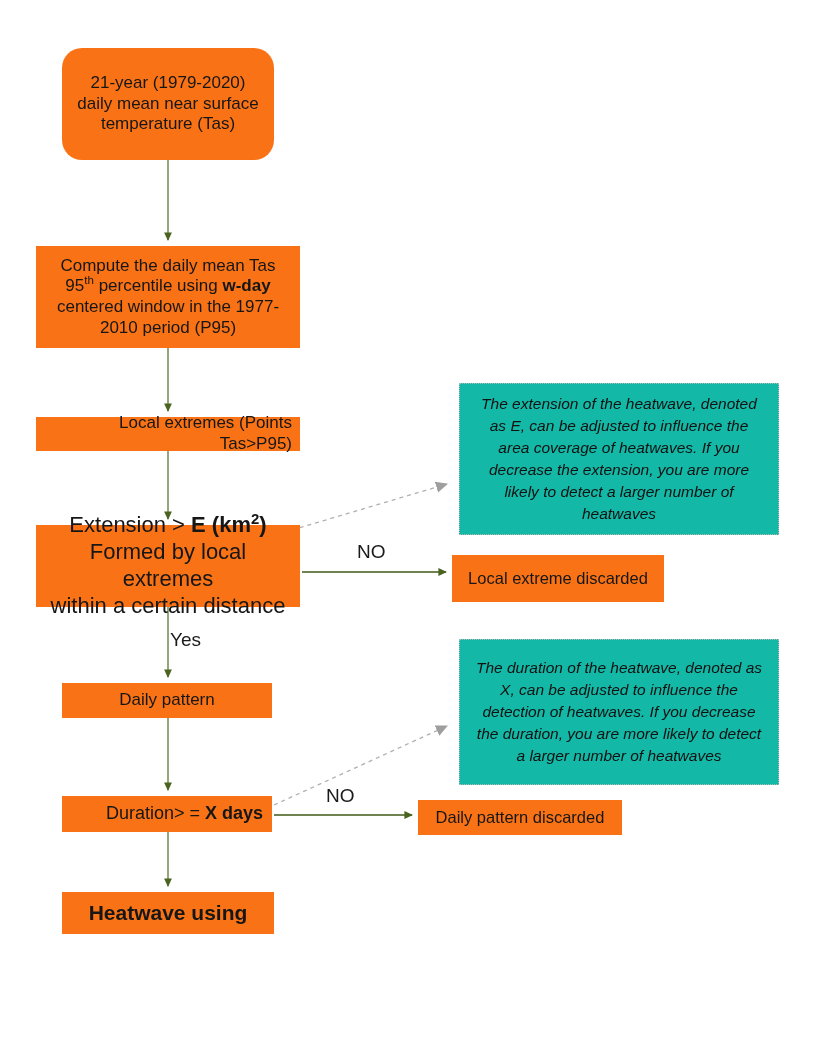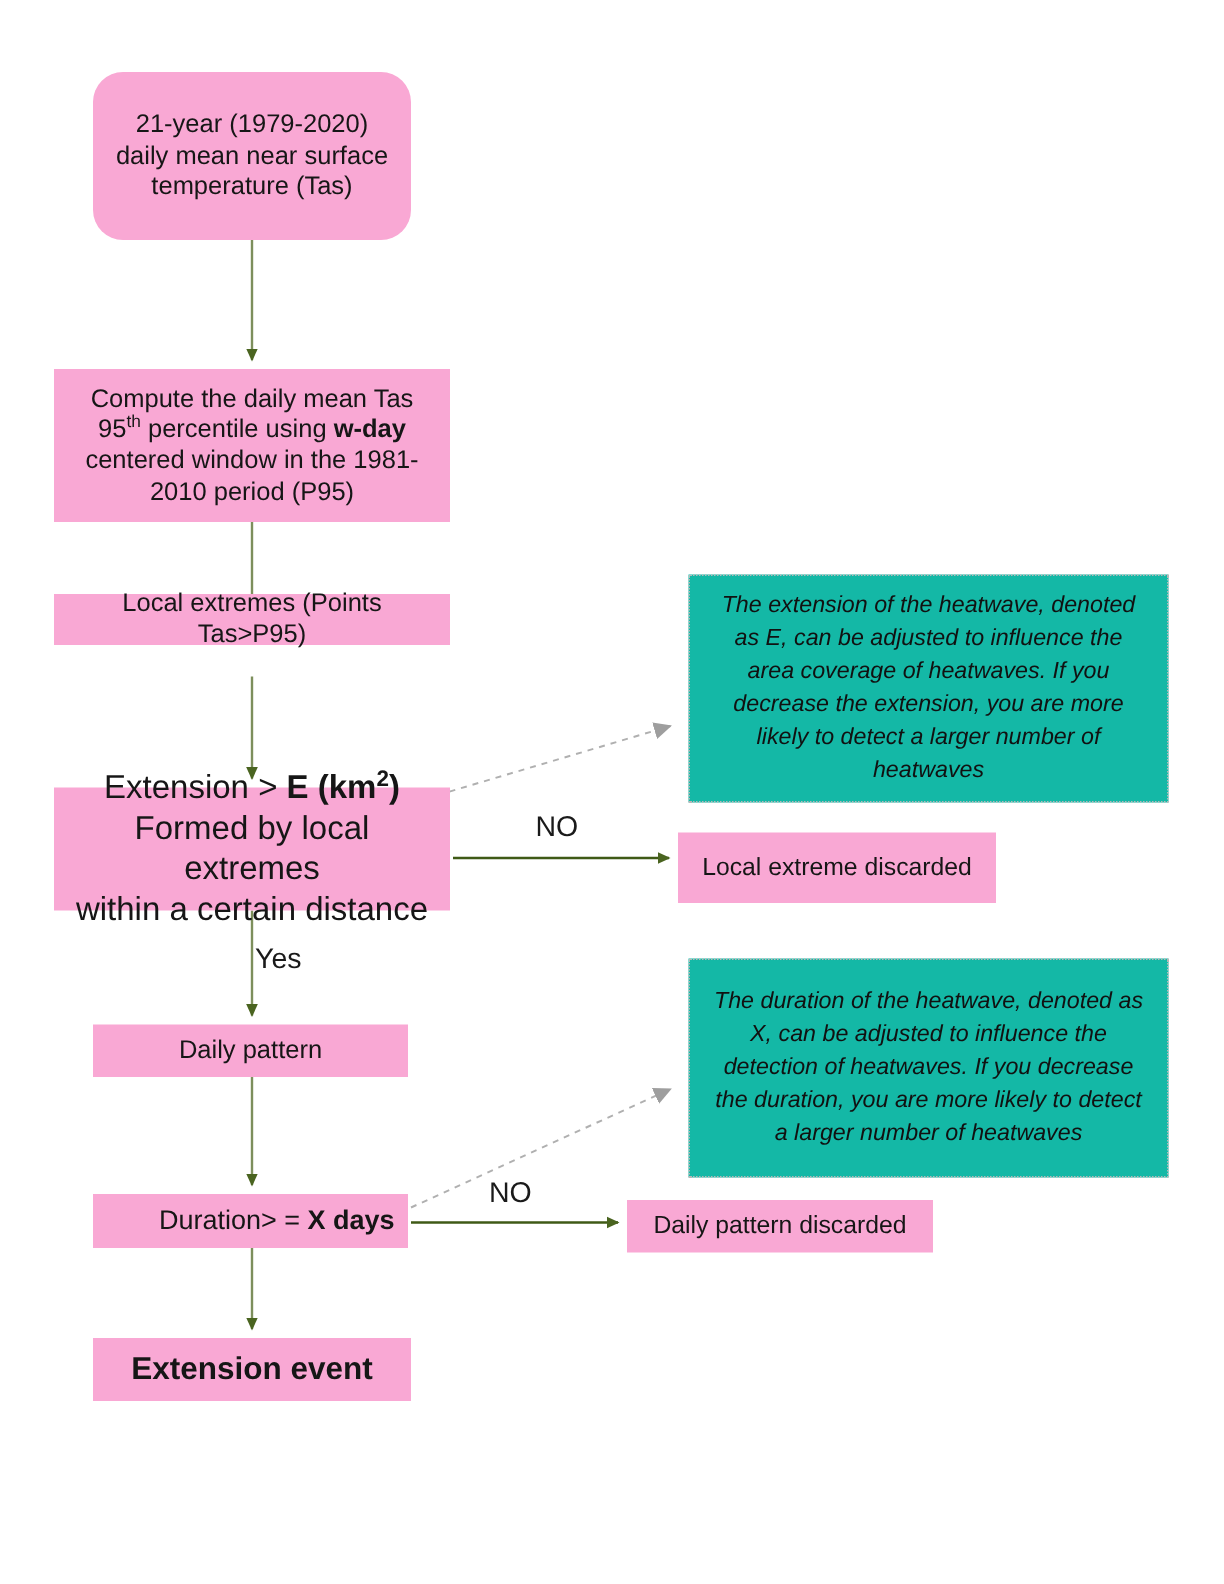--- a/index.html
+++ b/index.html
@@ -16,21 +16,21 @@
     overflow: hidden;
   }
   #canvas {
     position: absolute;
     left: 0; top: 0;
     width: 816px;
     height: 1056px;
   }
   .node {
     position: absolute;
-    background: #f9a8d4;
+    background: #f97316;
     box-sizing: border-box;
     display: flex;
     align-items: center;
     justify-content: center;
     text-align: center;
     line-height: 1.22;
     font-size: 17px;
     color: #161616;
     padding: 4px 8px;
   }
@@ -41,21 +41,21 @@
   .node b { font-weight: 700; }
   .node sup {
     font-size: 0.68em;
     vertical-align: super;
     line-height: 0;
   }
 
   
   #n-source      { left: 62px;  top: 48px;  width: 212px; height: 112px; font-size: 17px; }
   #n-compute     { left: 36px;  top: 246px; width: 264px; height: 102px; font-size: 17px; }
-  #n-localext    { left: 36px;  top: 396px; width: 264px; height: 34px;  font-size: 17px; }
+  #n-localext    { left: 36px;  top: 417px; width: 264px; height: 34px;  font-size: 17px; text-align: right; }
   #n-extension   { left: 36px;  top: 525px; width: 264px; height: 82px;  font-size: 22px; }
   #n-dailypat    { left: 62px;  top: 683px; width: 210px; height: 35px;  font-size: 17px; }
   #n-duration    { left: 62px;  top: 796px; width: 210px; height: 36px;  font-size: 18px; padding-left: 43px; }
   #n-heatwave    { left: 62px;  top: 892px; width: 212px; height: 42px;  font-size: 21px; font-weight: 700; }
   #n-discard1    { left: 452px; top: 555px; width: 212px; height: 47px;  font-size: 16.5px; }
   #n-discard2    { left: 418px; top: 800px; width: 204px; height: 35px;  font-size: 16.5px; }
 
   
   .annot {
     position: absolute;
@@ -125,21 +125,21 @@
     <span>21-year (1979-2020)</span><br>
     <span>daily mean near surface</span><br>
     <span>temperature (Tas)</span>
   </span>
 </div>
 
 <div class="node" id="n-compute">
   <span class="txt">
     <span>Compute the daily mean Tas</span><br>
     <span>95</span><sup>th</sup><span> percentile using </span><b>w-day</b><br>
-    <span>centered window in the 1981-</span><br>
+    <span>centered window in the 1977-</span><br>
     <span>2010 period (P95)</span>
   </span>
 </div>
 
 <div class="node" id="n-localext">
   <span class="txt">Local extremes (Points Tas&gt;P95)</span>
 </div>
 
 <div class="node" id="n-extension">
   <span class="txt">
@@ -153,21 +153,21 @@
   <span class="txt">Daily pattern</span>
 </div>
 
 <div class="node" id="n-duration">
   <span class="txt">
     <span>Duration&gt; = </span><b>X days</b>
   </span>
 </div>
 
 <div class="node" id="n-heatwave">
-  <span class="txt">Extension event</span>
+  <span class="txt">Heatwave using</span>
 </div>
 
 <div class="node" id="n-discard1">
   <span class="txt">Local extreme discarded</span>
 </div>
 
 <div class="node" id="n-discard2">
   <span class="txt">Daily pattern discarded</span>
 </div>
 

